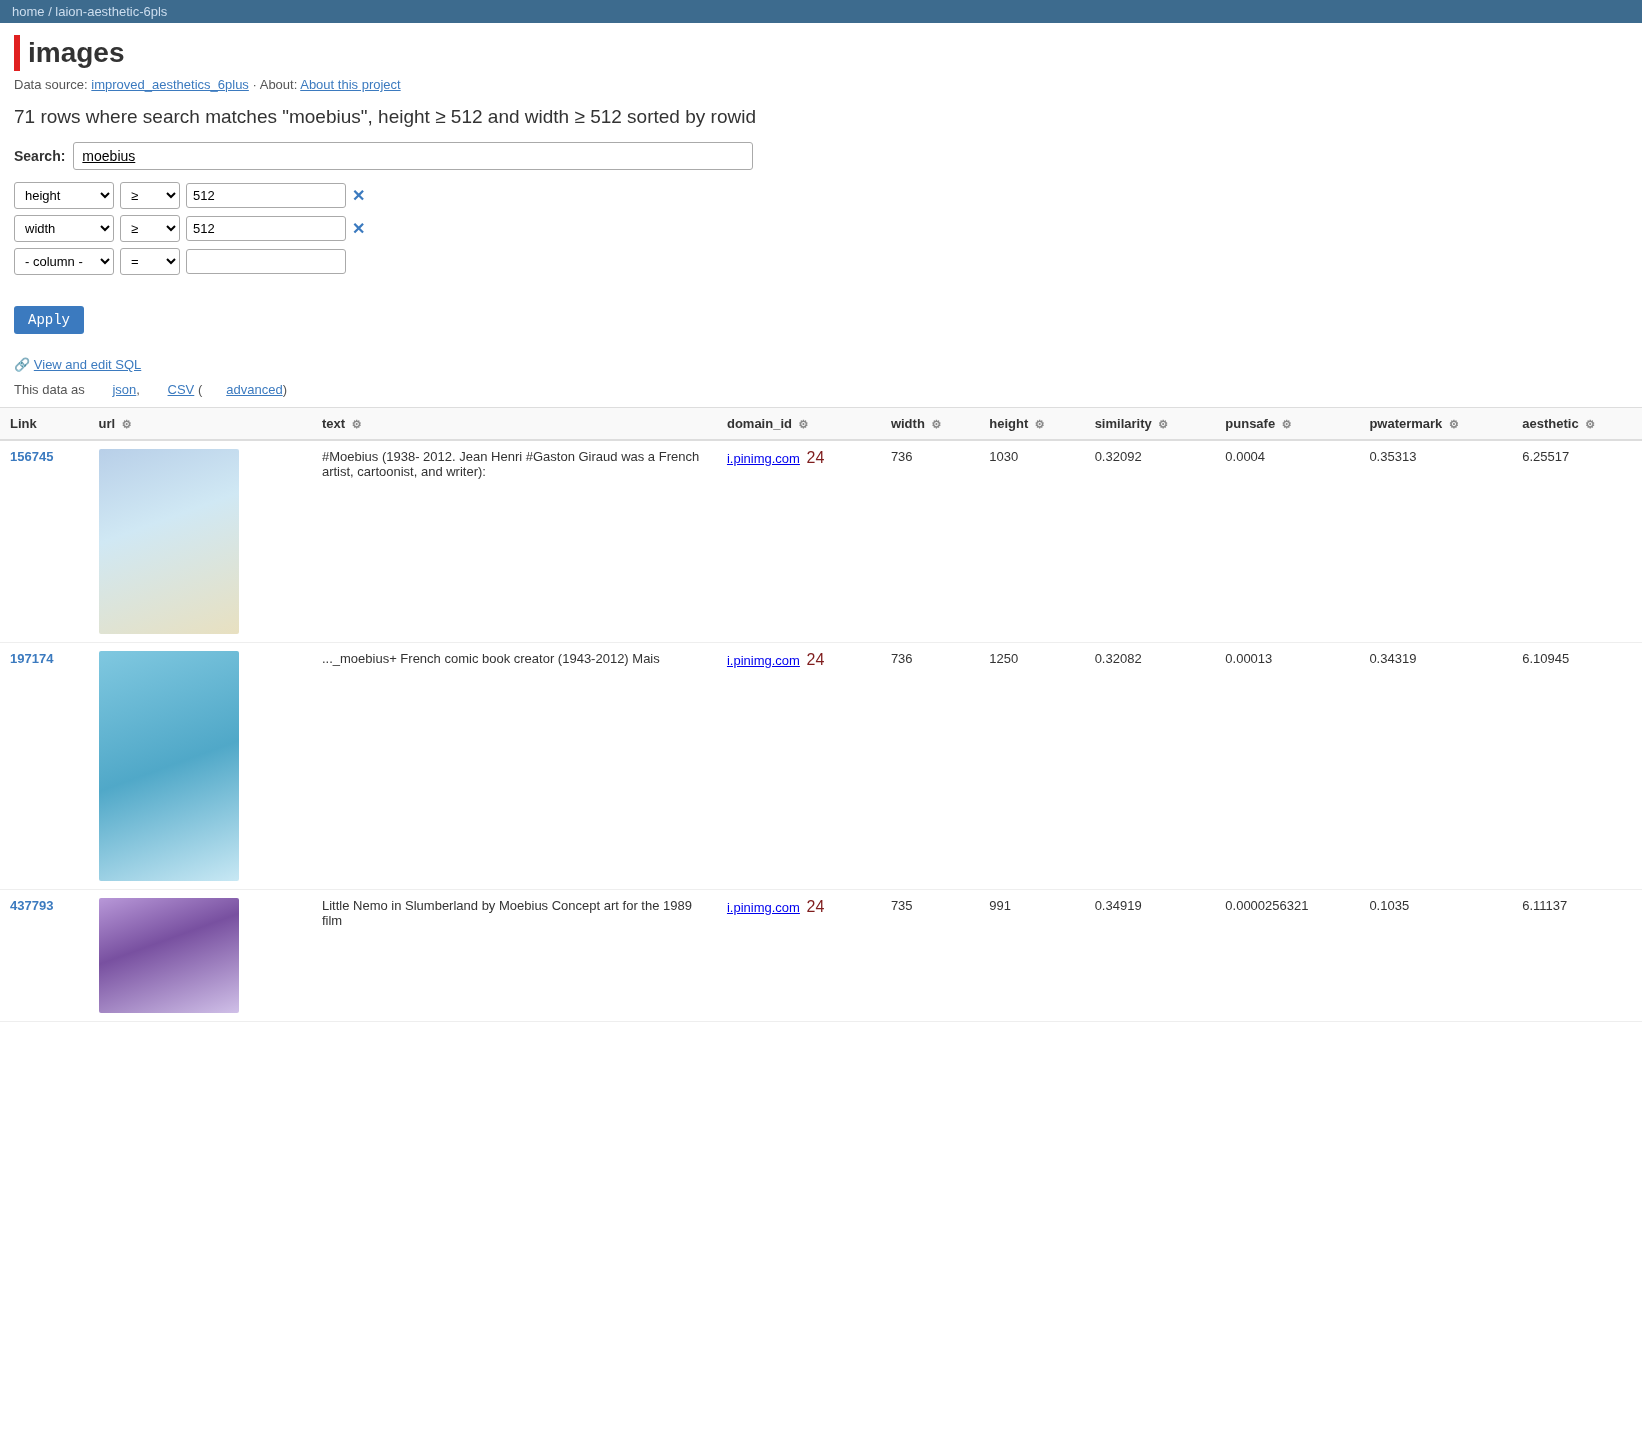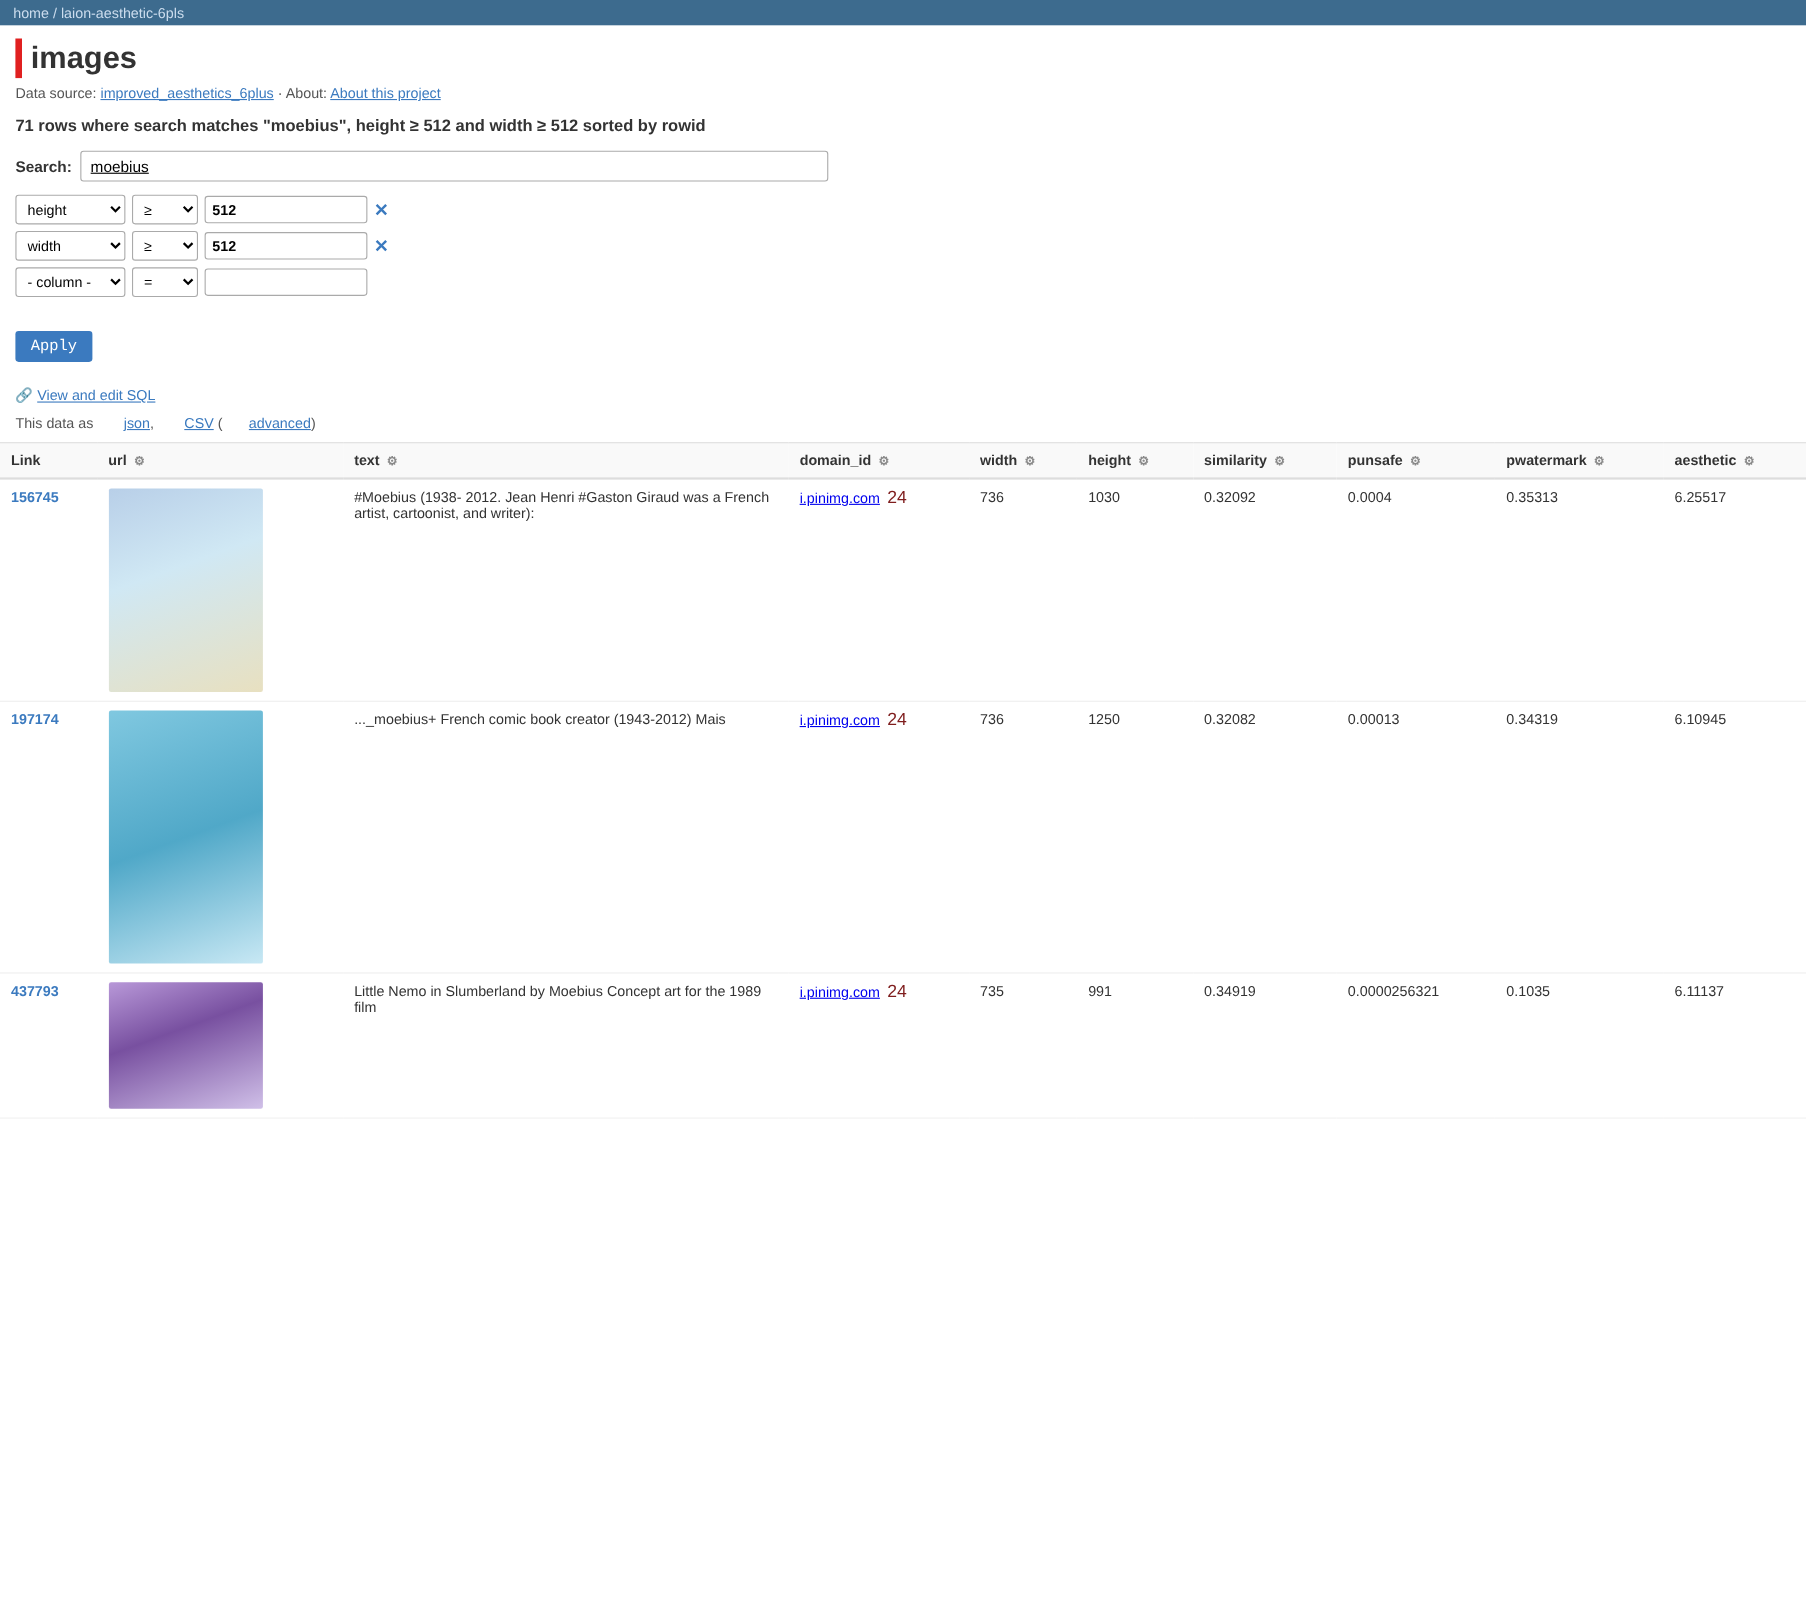--- a/index.html
+++ b/index.html
@@ -33,22 +33,22 @@
     }
 
     .datasource {
       font-size: 13px;
       padding: 2px 14px 8px;
       color: #555;
     }
     .datasource a { color: #3b7abf; }
 
     .row-count {
-      font-size: 15px;
-      font-weight: bold;
+      font-size: 19px;
+      font-weight: normal;
       padding: 6px 14px 10px;
     }
 
     .search-row {
       padding: 4px 14px 8px;
       display: flex;
       align-items: center;
       gap: 8px;
     }
 
@@ -86,22 +86,21 @@
       cursor: pointer;
     }
 
     .filter-col-select { width: 100px; }
     .filter-op-select { width: 60px; }
     .filter-value-input {
       border: 1px solid #aaa;
       border-radius: 3px;
       padding: 4px 6px;
       font-size: 13px;
-      width: 148px;
-      font-weight: bold;
+      width: 160px;
     }
 
     .remove-filter {
       color: #3b7abf;
       font-size: 16px;
       cursor: pointer;
       font-weight: bold;
       text-decoration: none;
       background: none;
       border: none;

